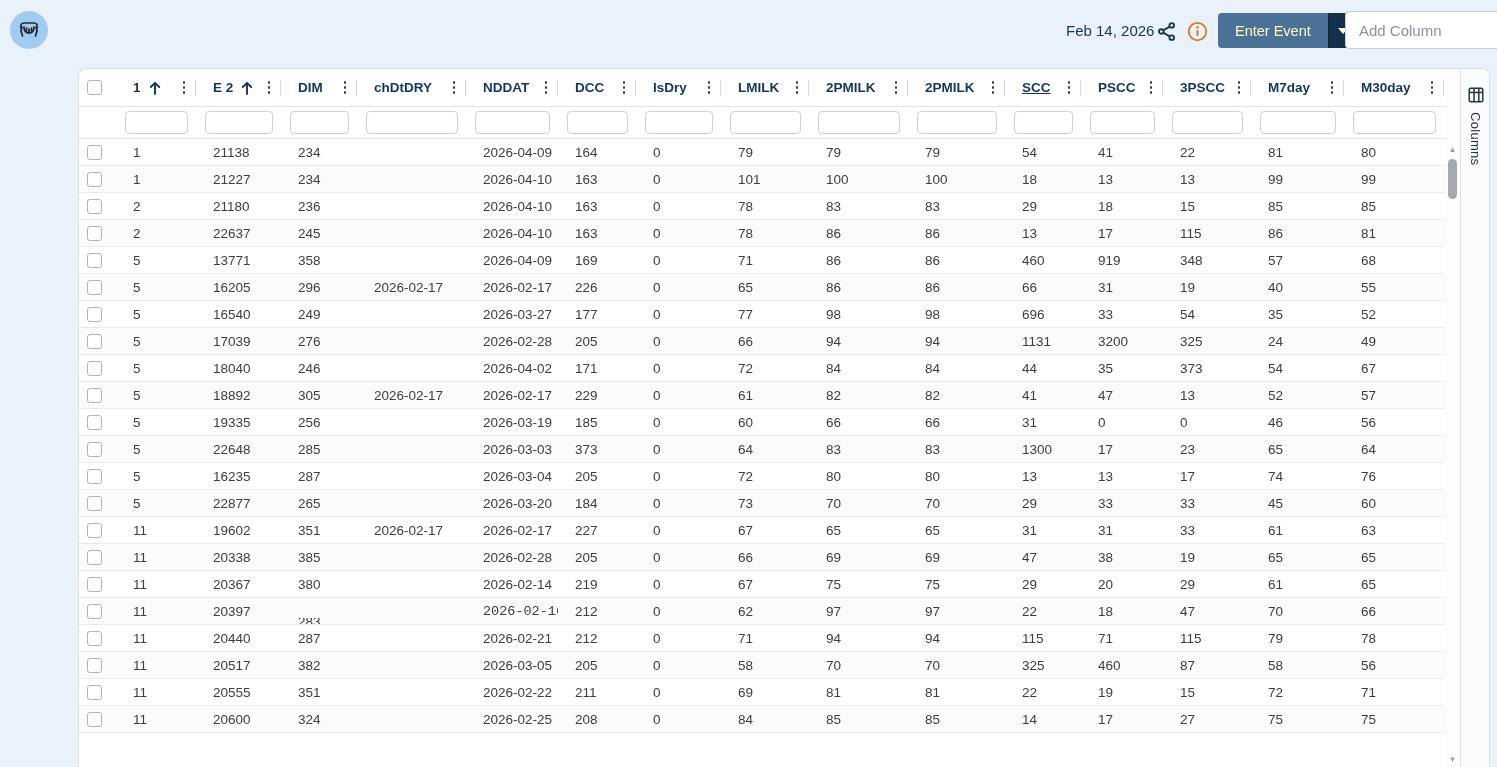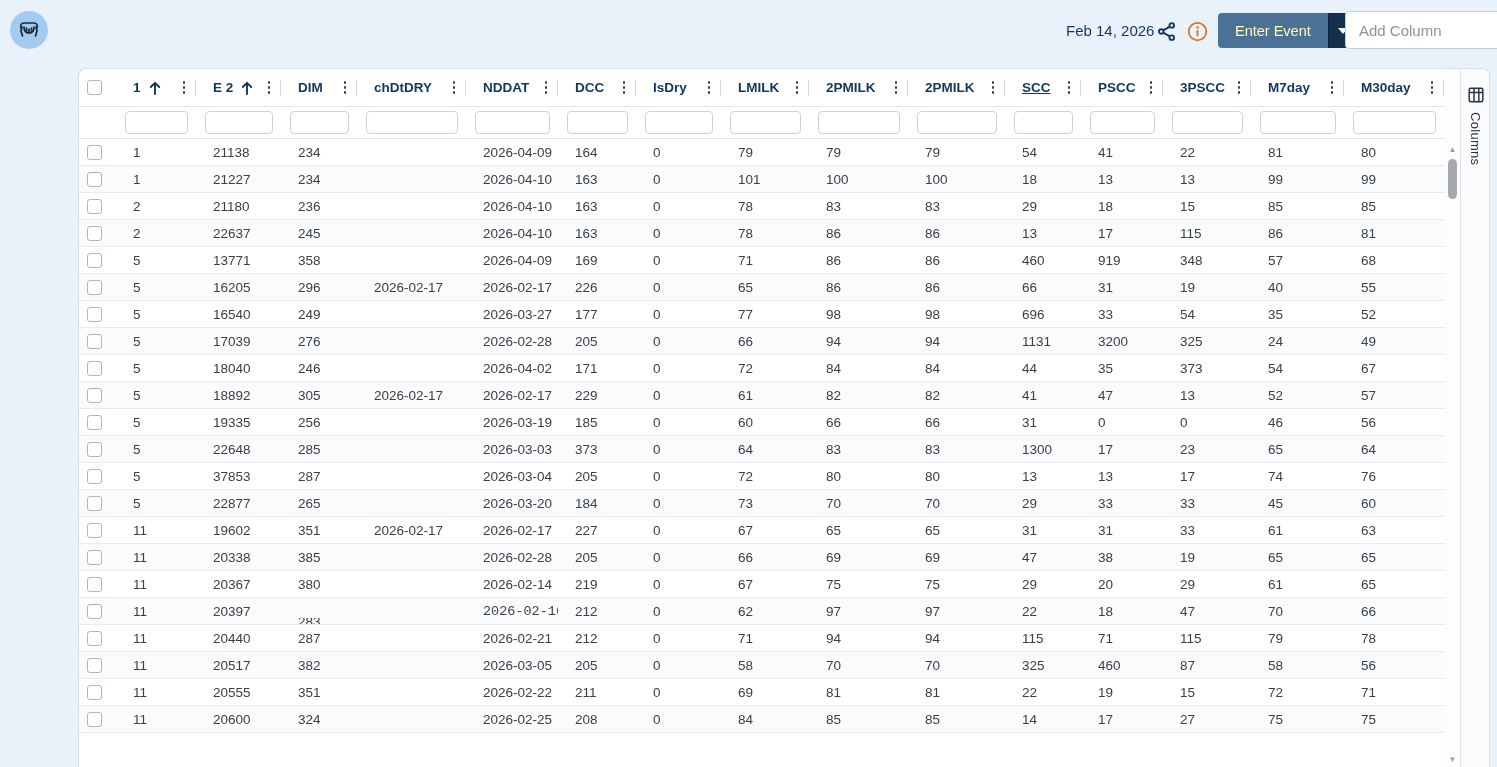--- a/index.html
+++ b/index.html
@@ -589,21 +589,21 @@
             <div class="dcell" style="width: 82px; flex: 0 0 82px;">17</div>
             <div class="dcell" style="width: 88px; flex: 0 0 88px;">23</div>
             <div class="dcell" style="width: 93px; flex: 0 0 93px;">65</div>
             <div class="dcell" style="width: 100px; flex: 0 0 100px;">64</div>
           </div>
           <div class="grid-row">
             <div class="cb-cell" style="flex: 0 0 37px;">
               <div class="checkbox"></div>
             </div>
             <div class="dcell" style="width: 80px; flex: 0 0 80px;">5</div>
-            <div class="dcell" style="width: 85px; flex: 0 0 85px;">37853</div>
+            <div class="dcell" style="width: 85px; flex: 0 0 85px;">16235</div>
             <div class="dcell" style="width: 76px; flex: 0 0 76px;">287</div>
             <div class="dcell" style="width: 109px; flex: 0 0 109px;"></div>
             <div class="dcell" style="width: 92px; flex: 0 0 92px;">2026-03-04</div>
             <div class="dcell" style="width: 78px; flex: 0 0 78px;">205</div>
             <div class="dcell" style="width: 85px; flex: 0 0 85px;">0</div>
             <div class="dcell" style="width: 88px; flex: 0 0 88px;">72</div>
             <div class="dcell" style="width: 99px; flex: 0 0 99px;">80</div>
             <div class="dcell" style="width: 97px; flex: 0 0 97px;">80</div>
             <div class="dcell" style="width: 76px; flex: 0 0 76px;">13</div>
             <div class="dcell" style="width: 82px; flex: 0 0 82px;">13</div>

